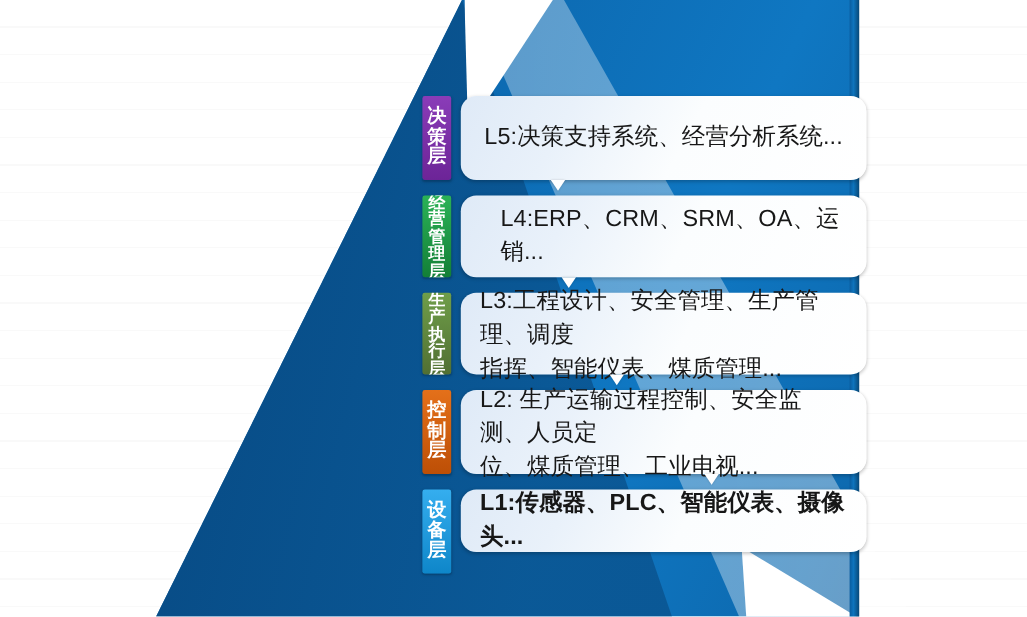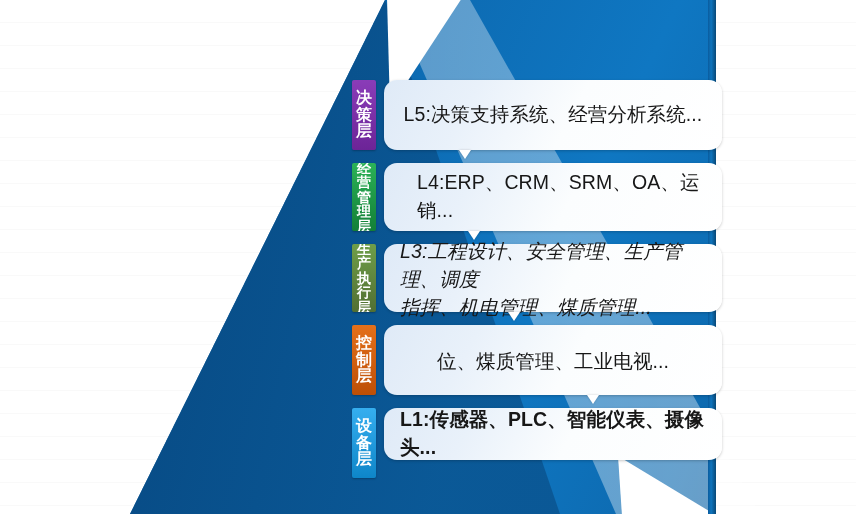--- a/index.html
+++ b/index.html
@@ -167,37 +167,38 @@
   <div class="arrow" style="left:468px; top:231px;"></div>
 
   <div class="row" style="left:352px; top:244px; height:68px;">
     <div class="tab" style="background:linear-gradient(180deg,#6F9E49,#516F33); height:68px; font-size:14px;">
       <span>生</span>
       <span>产</span>
       <span>执</span>
       <span>行</span>
       <span>层</span>
     </div>
-    <div class="card" style="width:338px; height:68px; padding-top:4px;font-style:italic;">
+    <div class="card" style="width:338px; height:68px; padding-top:4px;">
       <div>
         <div>L3:工程设计、安全管理、生产管理、调度</div>
-        <div>指挥、机电管理、煤质管理...</div>
+        <div>指挥、智能仪表、煤质管理...</div>
       </div>
     </div>
   </div>
   <div class="arrow" style="left:508px; top:312px;"></div>
 
   <div class="row" style="left:352px; top:325px; height:70px;">
     <div class="tab" style="background:linear-gradient(180deg,#E4701A,#BD4F06); height:70px;">
       <span>控</span>
       <span>制</span>
       <span>层</span>
     </div>
     <div class="card" style="width:338px; height:70px; padding-top:4px;">
       <div>
+        <div>L2: 生产运输过程控制、安全监测、人员定</div>
         <div>位、煤质管理、工业电视...</div>
       </div>
     </div>
   </div>
   <div class="arrow" style="left:587px; top:395px;"></div>
 
   <div class="row" style="left:352px; top:408px; height:70px;">
     <div class="tab" style="background:linear-gradient(180deg,#35AEEF,#0E86C9); height:70px;">
       <span>设</span>
       <span>备</span>

